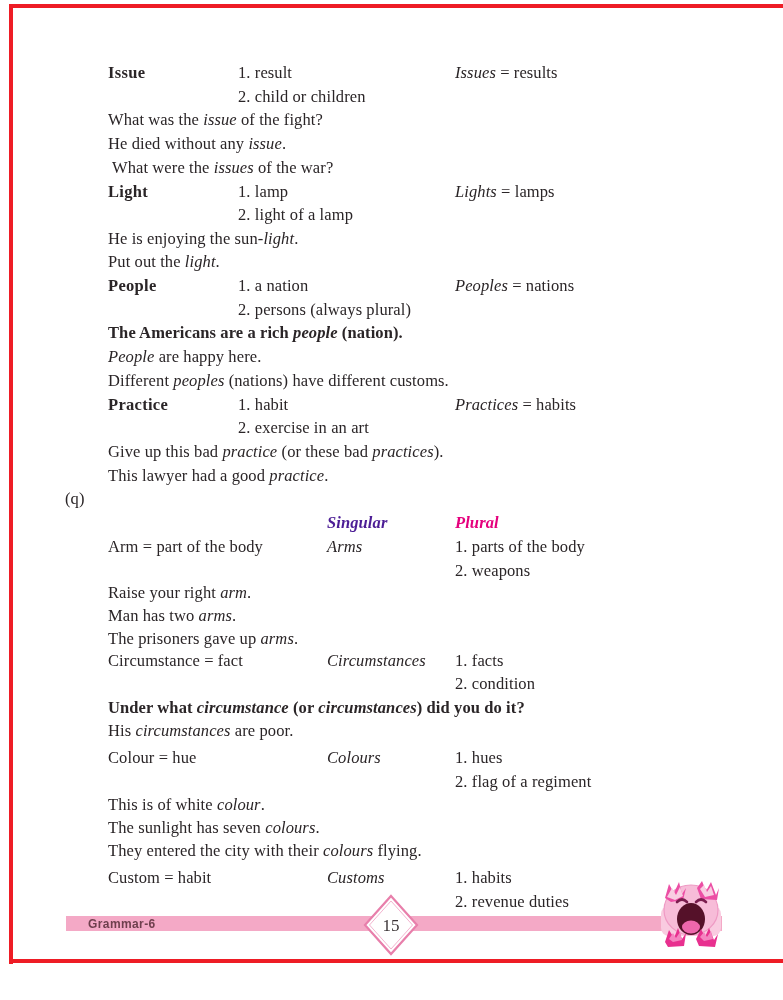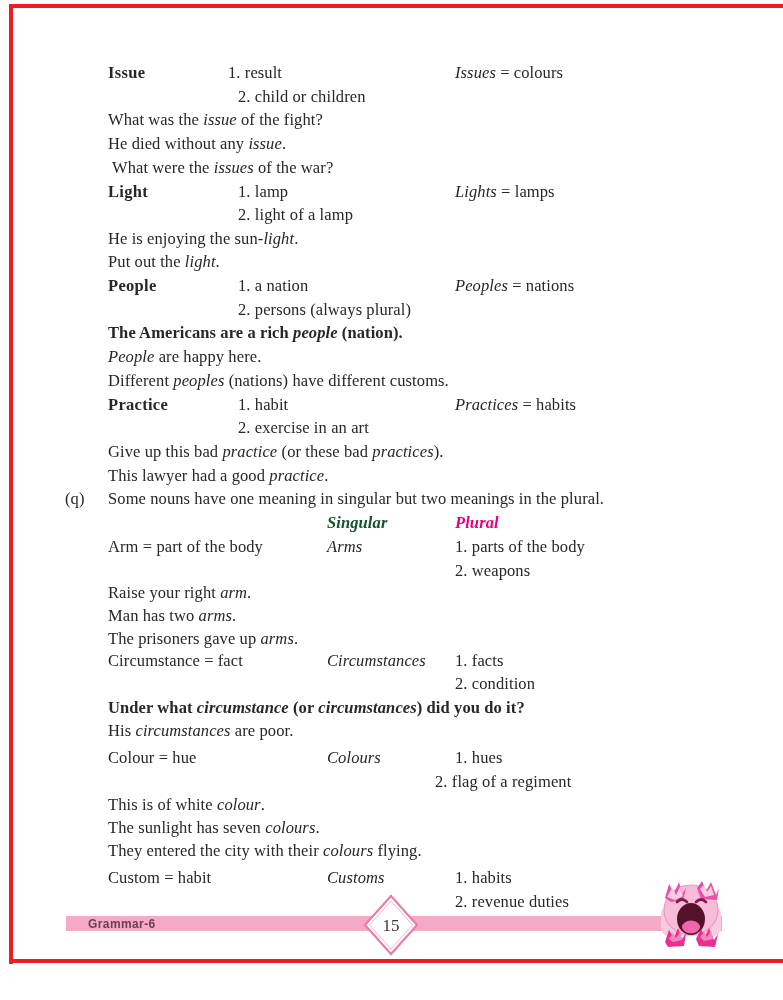--- a/index.html
+++ b/index.html
@@ -29,51 +29,51 @@
   #mascot{position:absolute;left:653px;top:876px;width:76px;height:76px;}
 </style>
 </head>
 <body>
 
 <div class="frame-line" id="frame-left"></div>
 <div class="frame-line" id="frame-top"></div>
 <div class="frame-line" id="frame-bottom"></div>
 
 <div id="content">
-    <div class="line" style="top: 63px;"><span class="cell" style="left: 108px;"><span class="seg-b">Issue</span></span><span class="cell" style="left: 228px;"><span>1. result</span></span><span class="cell" style="left: 455px;"><span class="seg-i">Issues</span><span> = colours</span></span></div>
+    <div class="line" style="top: 63px;"><span class="cell" style="left: 108px;"><span class="seg-b">Issue</span></span><span class="cell" style="left: 238px;"><span>1. result</span></span><span class="cell" style="left: 455px;"><span class="seg-i">Issues</span><span> = results</span></span></div>
     <div class="line" style="top: 87px;"><span class="cell" style="left: 238px;"><span>2. child or children</span></span></div>
     <div class="line" style="top: 110px;"><span class="cell" style="left: 108px;"><span>What was the </span><span class="seg-i">issue</span><span> of the fight?</span></span></div>
     <div class="line" style="top: 134px;"><span class="cell" style="left: 108px;"><span>He died without any </span><span class="seg-i">issue</span><span>.</span></span></div>
     <div class="line" style="top: 158px;"><span class="cell" style="left: 112px; text-align: center;"><span>What were the </span><span class="seg-i">issues</span><span> of the war?</span></span></div>
     <div class="line" style="top: 182px;"><span class="cell" style="left: 108px;"><span class="seg-b">Light</span></span><span class="cell" style="left: 238px;"><span>1. lamp</span></span><span class="cell" style="left: 455px;"><span class="seg-i">Lights</span><span> = lamps</span></span></div>
     <div class="line" style="top: 205px;"><span class="cell" style="left: 238px;"><span>2. light of a lamp</span></span></div>
     <div class="line" style="top: 229px;"><span class="cell" style="left: 108px;"><span>He is enjoying the sun-</span><span class="seg-i">light</span><span>.</span></span></div>
     <div class="line" style="top: 252px; font-family: Liberation Serif, serif;"><span class="cell" style="left: 108px;"><span>Put out the </span><span class="seg-i">light</span><span>.</span></span></div>
     <div class="line" style="top: 276px;"><span class="cell" style="left: 108px;"><span class="seg-b">People</span></span><span class="cell" style="left: 238px;"><span>1. a nation</span></span><span class="cell" style="left: 455px;"><span class="seg-i">Peoples</span><span> = nations</span></span></div>
     <div class="line" style="top: 300px;"><span class="cell" style="left: 238px;"><span>2. persons (always plural)</span></span></div>
     <div class="line" style="top: 323px; font-weight: bold;"><span class="cell" style="left: 108px;"><span>The Americans are a rich </span><span class="seg-i">people</span><span> (nation).</span></span></div>
     <div class="line" style="top: 347px;"><span class="cell" style="left: 108px;"><span class="seg-i">People</span><span> are happy here.</span></span></div>
     <div class="line" style="top: 371px;"><span class="cell" style="left: 108px;"><span>Different </span><span class="seg-i">peoples</span><span> (nations) have different customs.</span></span></div>
     <div class="line" style="top: 395px;"><span class="cell" style="left: 108px;"><span class="seg-b">Practice</span></span><span class="cell" style="left: 238px;"><span>1. habit</span></span><span class="cell" style="left: 455px;"><span class="seg-i">Practices</span><span> = habits</span></span></div>
     <div class="line" style="top: 418px;"><span class="cell" style="left: 238px;"><span>2. exercise in an art</span></span></div>
     <div class="line" style="top: 442px;"><span class="cell" style="left: 108px;"><span>Give up this bad </span><span class="seg-i">practice</span><span> (or these bad </span><span class="seg-i">practices</span><span>).</span></span></div>
     <div class="line" style="top: 466px;"><span class="cell" style="left: 108px;"><span>This lawyer had a good </span><span class="seg-i">practice</span><span>.</span></span></div>
-    <div class="line" style="top: 489px;"><span class="cell" style="left: 65px;"><span>(q)</span></span><span class="cell" style="left: 108px;"><span>Some nouns have one meaning in singular but two meanings in the plural.</span></span></div>
-    <div class="line" style="top: 513px;"><span class="cell" style="left: 327px;"><span class="seg-m" style="color: #14532d;">Singular</span></span><span class="cell" style="left: 455px;"><span class="seg-m" style="color: rgb(229, 0, 125);">Plural</span></span></div>
+    <div class="line" style="top: 489px;"><span class="cell" style="left: 65px;"><span>(q)</span></span></div>
+    <div class="line" style="top: 513px;"><span class="cell" style="left: 327px;"><span class="seg-m" style="color: #4c1d95;">Singular</span></span><span class="cell" style="left: 455px;"><span class="seg-m" style="color: rgb(229, 0, 125);">Plural</span></span></div>
     <div class="line" style="top: 537px;"><span class="cell" style="left: 108px;"><span>Arm = part of the body</span></span><span class="cell" style="left: 327px;"><span class="seg-i">Arms</span></span><span class="cell" style="left: 455px;"><span>1. parts of the body</span></span></div>
     <div class="line" style="top: 561px;"><span class="cell" style="left: 455px;"><span>2. weapons</span></span></div>
     <div class="line" style="top: 583px;"><span class="cell" style="left: 108px;"><span>Raise your right </span><span class="seg-i">arm</span><span>.</span></span></div>
     <div class="line" style="top: 606px;"><span class="cell" style="left: 108px;"><span>Man has two </span><span class="seg-i">arms</span><span>.</span></span></div>
     <div class="line" style="top: 629px;"><span class="cell" style="left: 108px;"><span>The prisoners gave up </span><span class="seg-i">arms</span><span>.</span></span></div>
     <div class="line" style="top: 651px;"><span class="cell" style="left: 108px;"><span>Circumstance = fact</span></span><span class="cell" style="left: 327px;"><span class="seg-i">Circumstances</span></span><span class="cell" style="left: 455px;"><span>1. facts</span></span></div>
     <div class="line" style="top: 674px;"><span class="cell" style="left: 455px;"><span>2. condition</span></span></div>
     <div class="line" style="top: 698px;"><span class="cell" style="left: 108px; font-weight: bold;"><span>Under what </span><span class="seg-i">circumstance</span><span> (or </span><span class="seg-i">circumstances</span><span>) did you do it?</span></span></div>
     <div class="line" style="top: 721px;"><span class="cell" style="left: 108px;"><span>His </span><span class="seg-i">circumstances</span><span> are poor.</span></span></div>
     <div class="line" style="top: 748px;"><span class="cell" style="left: 108px;"><span>Colour = hue</span></span><span class="cell" style="left: 327px;"><span class="seg-i">Colours</span></span><span class="cell" style="left: 455px;"><span>1. hues</span></span></div>
-    <div class="line" style="top: 772px;"><span class="cell" style="left: 435px;"><span>2. flag of a regiment</span></span></div>
+    <div class="line" style="top: 772px;"><span class="cell" style="left: 455px;"><span>2. flag of a regiment</span></span></div>
     <div class="line" style="top: 795px;"><span class="cell" style="left: 108px;"><span>This is of white </span><span class="seg-i">colour</span><span>.</span></span></div>
     <div class="line" style="top: 818px;"><span class="cell" style="left: 108px;"><span>The sunlight has seven </span><span class="seg-i">colours</span><span>.</span></span></div>
     <div class="line" style="top: 841px;"><span class="cell" style="left: 108px;"><span>They entered the city with their </span><span class="seg-i">colours</span><span> flying.</span></span></div>
     <div class="line" style="top: 868px;"><span class="cell" style="left: 108px;"><span>Custom = habit</span></span><span class="cell" style="left: 327px;"><span class="seg-i">Customs</span></span><span class="cell" style="left: 455px;"><span>1. habits</span></span></div>
     <div class="line" style="top: 892px;"><span class="cell" style="left: 455px;"><span>2. revenue duties</span></span></div>
   </div>
 
 <div id="footer-bar"></div>
 <div id="footer-book">Grammar-6</div>
 

